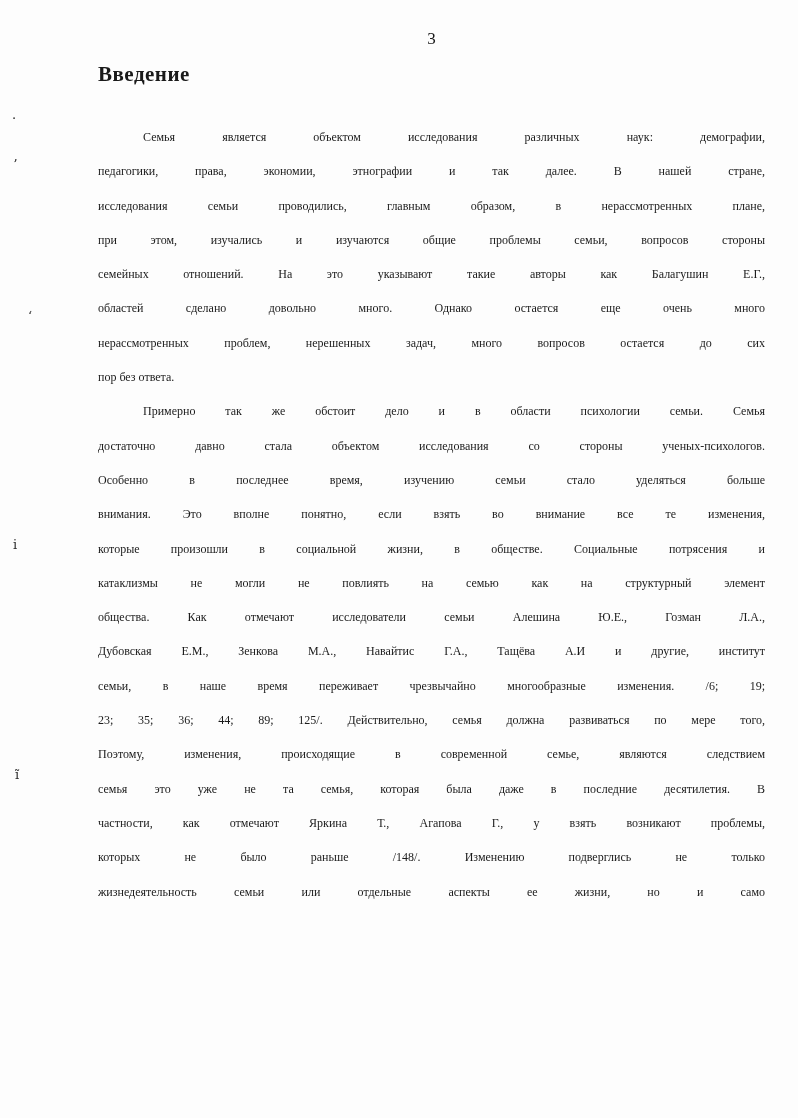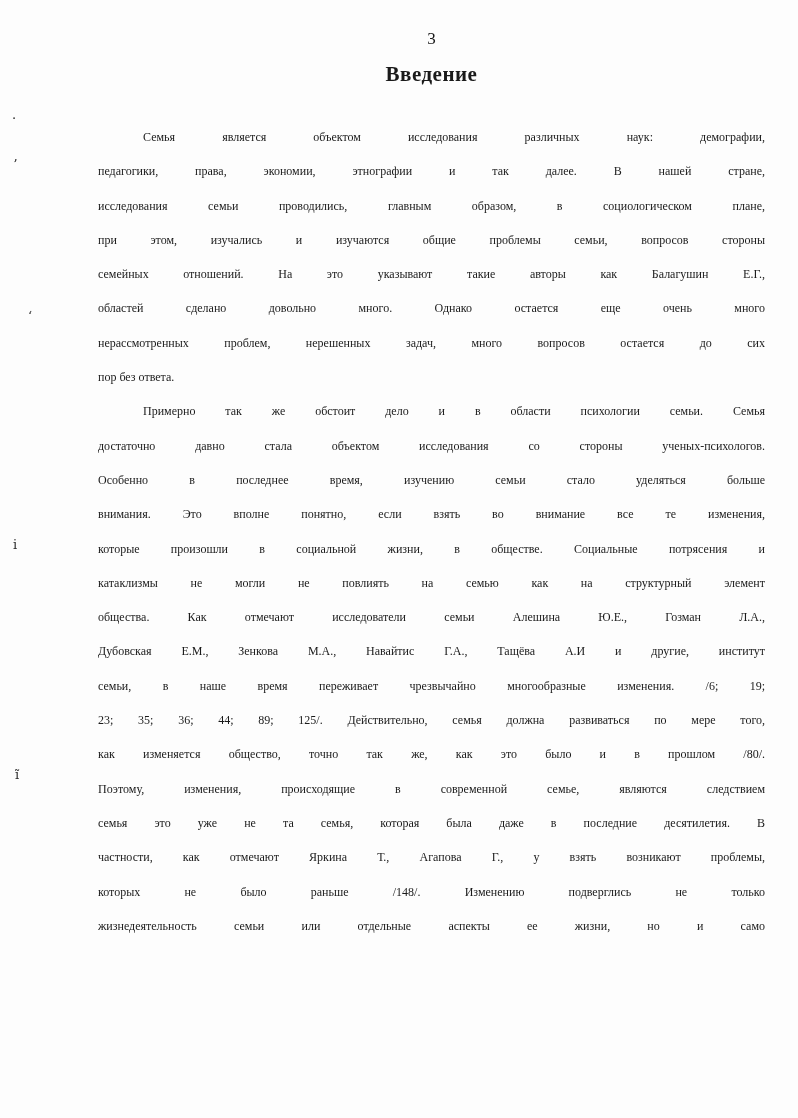--- a/index.html
+++ b/index.html
@@ -28,21 +28,20 @@
     text-align: center;
     font-size: 17px;
     line-height: 17px;
   }
   .doc-title {
     position: absolute;
     top: 62px;
     left: 98px;
     width: 667px;
     margin: 0;
-    text-align: center;
     font-weight: bold;
     font-size: 21px;
     line-height: 24px;
     letter-spacing: 0.5px;
   }
   .text-block {
     position: absolute;
     top: 120px;
     left: 98px;
     width: 667px;
@@ -75,37 +74,36 @@
 <body style="color: rgb(26, 26, 26); background: rgb(253, 253, 253);">
 
 <div class="page">
   <div class="page-number">3</div>
 
   <h1 class="doc-title">Введение</h1>
 
   <div class="text-block" id="text-block">
       <div class="line first">Семья является объектом исследования различных наук: демографии,</div>
       <div class="line">педагогики, права, экономии, этнографии и так далее. В нашей стране,</div>
-      <div class="line">исследования семьи проводились, главным образом, в социологическом плане,</div>
+      <div class="line">исследования семьи проводились, главным образом, в нерассмотренных плане,</div>
       <div class="line">при этом, изучались и изучаются общие проблемы семьи, вопросов стороны</div>
       <div class="line">семейных отношений. На это указывают такие авторы как Балагушин Е.Г.,</div>
       <div class="line">областей сделано довольно много. Однако остается еще очень много</div>
       <div class="line">нерассмотренных проблем, нерешенных задач, много вопросов остается до сих</div>
       <div class="line no-stretch">пор без ответа.</div>
       <div class="line first">Примерно так же обстоит дело и в области психологии семьи. Семья</div>
       <div class="line">достаточно давно стала объектом исследования со стороны ученых-психологов.</div>
       <div class="line">Особенно в последнее время, изучению семьи стало уделяться больше</div>
       <div class="line">внимания. Это вполне понятно, если взять во внимание все те изменения,</div>
       <div class="line">которые произошли в социальной жизни, в обществе. Социальные потрясения и</div>
       <div class="line">катаклизмы не могли не повлиять на семью как на структурный элемент</div>
       <div class="line">общества. Как отмечают исследователи семьи Алешина Ю.Е., Гозман Л.А.,</div>
       <div class="line">Дубовская Е.М., Зенкова М.А., Навайтис Г.А., Тащёва А.И и другие, институт</div>
       <div class="line">семьи, в наше время переживает чрезвычайно многообразные изменения. /6; 19;</div>
       <div class="line">23; 35; 36; 44; 89; 125/. Действительно, семья должна развиваться по мере того,</div>
-      <div class="line">как изменяется общество, точно так же, как это было и в прошлом /80/.</div>
       <div class="line">Поэтому, изменения, происходящие в современной семье, являются следствием</div>
       <div class="line">семья это уже не та семья, которая была даже в последние десятилетия. В</div>
       <div class="line">частности, как отмечают Яркина Т., Агапова Г., у взять возникают проблемы,</div>
       <div class="line">которых не было раньше /148/. Изменению подверглись не только</div>
       <div class="line">жизнедеятельность семьи или отдельные аспекты ее жизни, но и само</div>
     </div>
 
   <div id="artifacts">
       <span class="artifact" style="left: 12px; top: 108px;">.</span>
       <span class="artifact" style="left: 13px; top: 158px;">ʼ</span>

